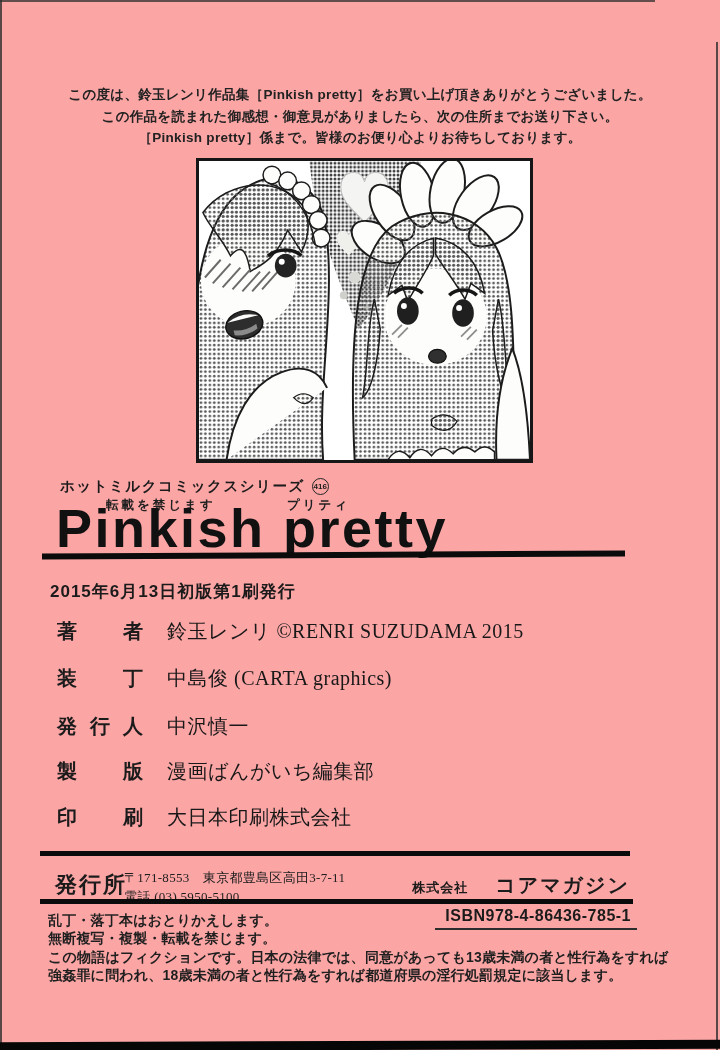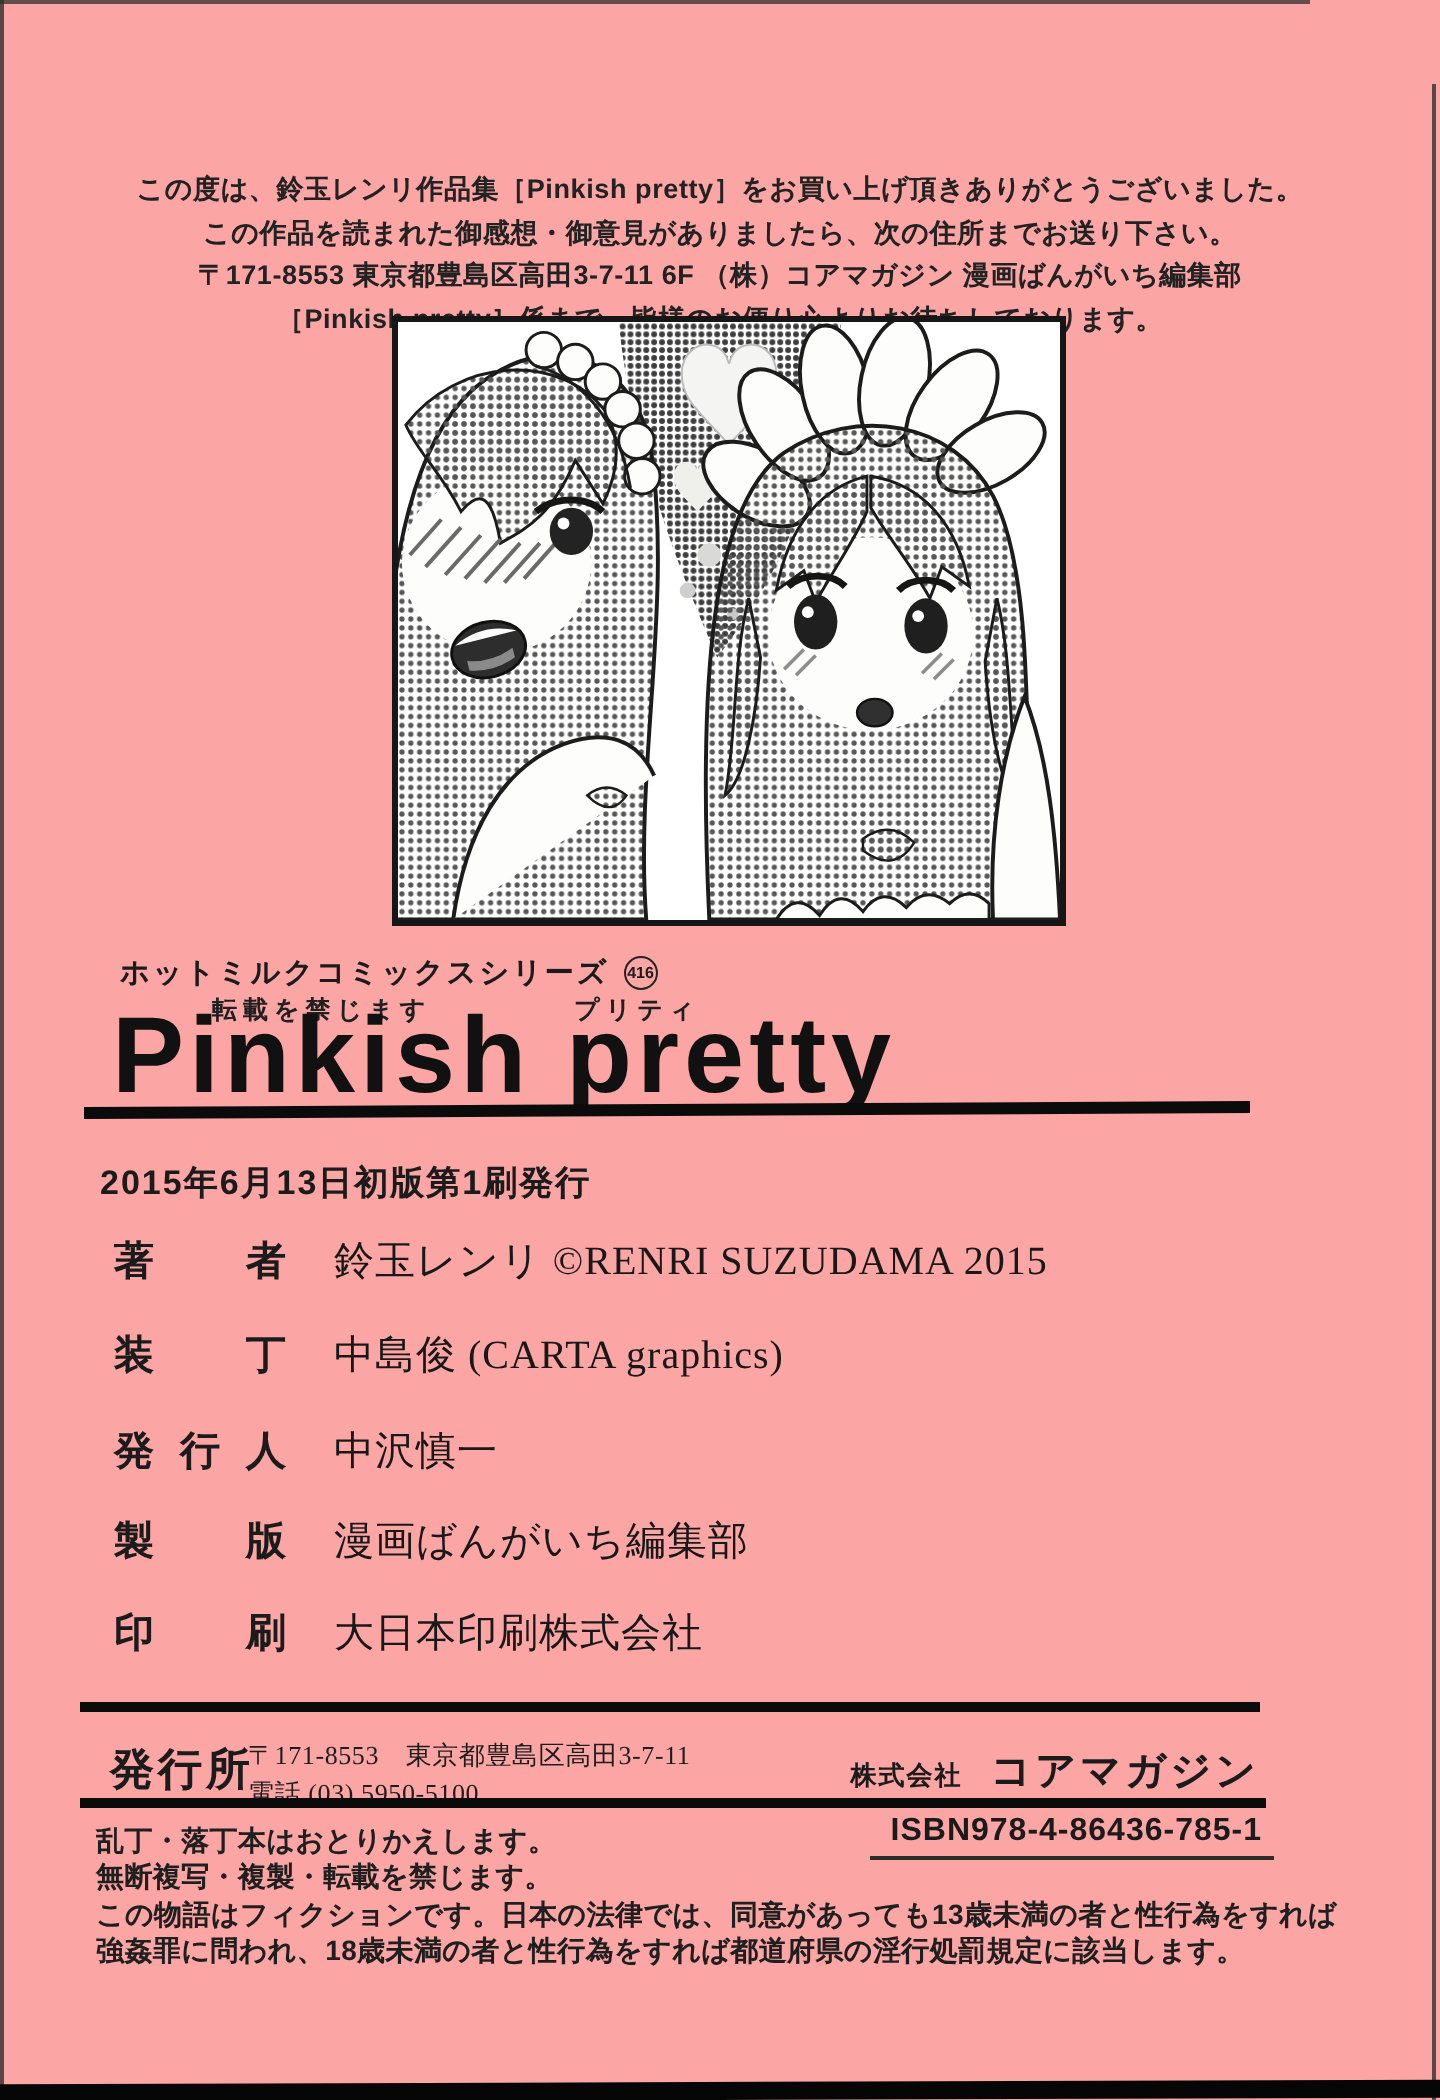--- a/index.html
+++ b/index.html
@@ -64,21 +64,21 @@
 
   
   .rule1{left:40px;top:851px;width:590px;height:5px;}
   .rule2{left:40px;top:899px;width:593px;height:5px;}
   .pub-label{position:absolute;left:55px;top:870px;font-size:22px;font-weight:bold;letter-spacing:2px;}
   .pub-addr{
     position:absolute;left:124px;top:868px;
     font-family:"Liberation Serif","DejaVu Serif",serif;
     font-size:13px;line-height:19px;letter-spacing:.3px;color:#1d1d1d;
   }
-  .pub-co{position:absolute;top:872px;right:90px;display:flex;align-items:baseline;gap:14px;white-space:nowrap;}
+  .pub-co{position:absolute;top:872px;right:90px;display:flex;align-items:baseline;gap:27px;white-space:nowrap;}
   .co-prefix{font-size:13px;font-weight:600;letter-spacing:1px;}
   .co-name{font-size:20px;font-weight:bold;letter-spacing:2px;}
 
   
   .isbn{
     position:absolute;top:907px;right:83px;font-size:16px;font-weight:600;letter-spacing:.5px;
     padding:0 6px 3px 10px;border-bottom:2px solid #2c2c2c;
   }
   .warnings{
     position:absolute;left:48px;top:911px;font-size:14px;font-weight:600;
@@ -91,21 +91,20 @@
 <div class="page">
 
   <div class="edge edge-top"></div>
   <div class="edge edge-left"></div>
   <div class="edge edge-right"></div>
   <div class="edge edge-bottom"></div>
 
   <div class="notice">
     <div>この度は、鈴玉レンリ作品集［Pinkish pretty］をお買い上げ頂きありがとうございました。</div>
     <div>この作品を読まれた御感想・御意見がありましたら、次の住所までお送り下さい。</div>
-    <div>〒171-8553 東京都豊島区高田3-7-11 6F （株）コアマガジン 漫画ばんがいち編集部</div>
     <div>［Pinkish pretty］係まで。皆様のお便り心よりお待ちしております。</div>
   </div>
 
   <div class="illust">
     <svg viewBox="0 0 336 303" xmlns="http://www.w3.org/2000/svg">
       <defs>
         <pattern id="ht" width="4.5" height="4.5" patternUnits="userSpaceOnUse">
           <circle cx="2" cy="2" r="1.35" fill="#575757"></circle>
         </pattern>
         <pattern id="htD" width="4" height="4" patternUnits="userSpaceOnUse">

